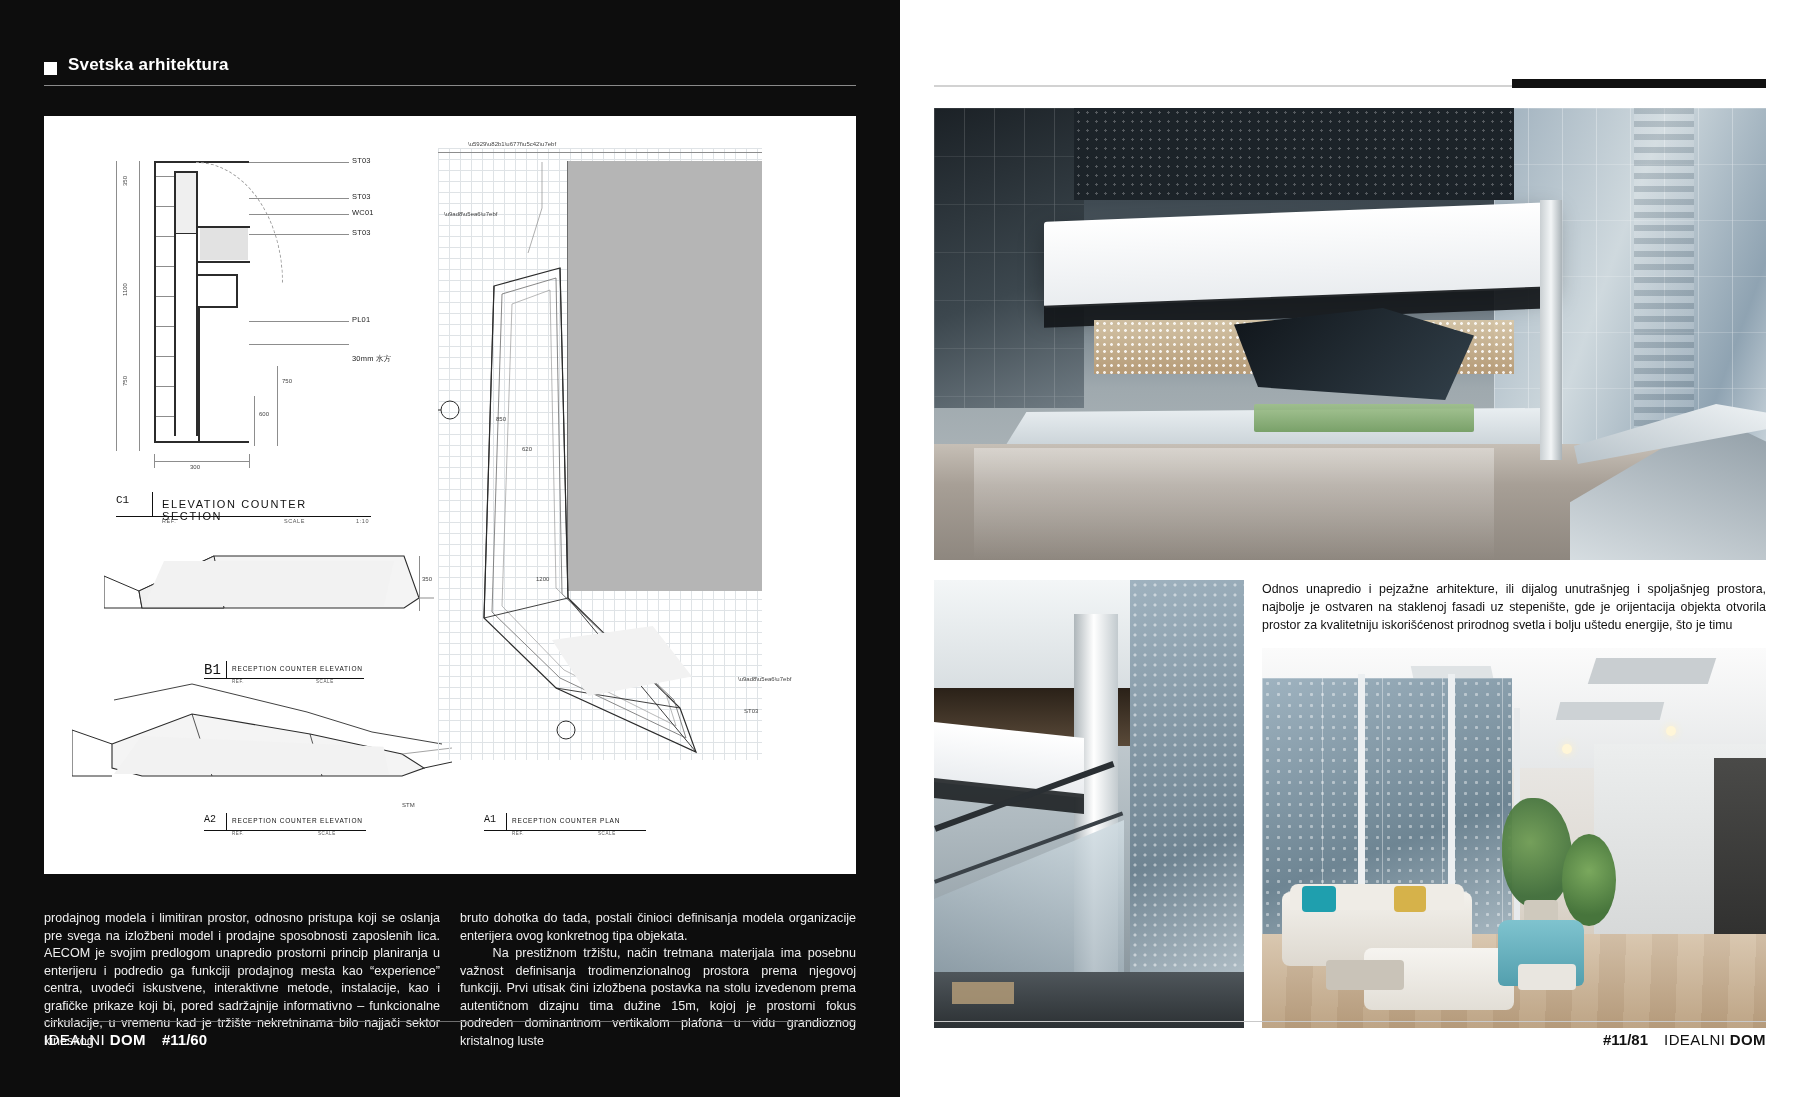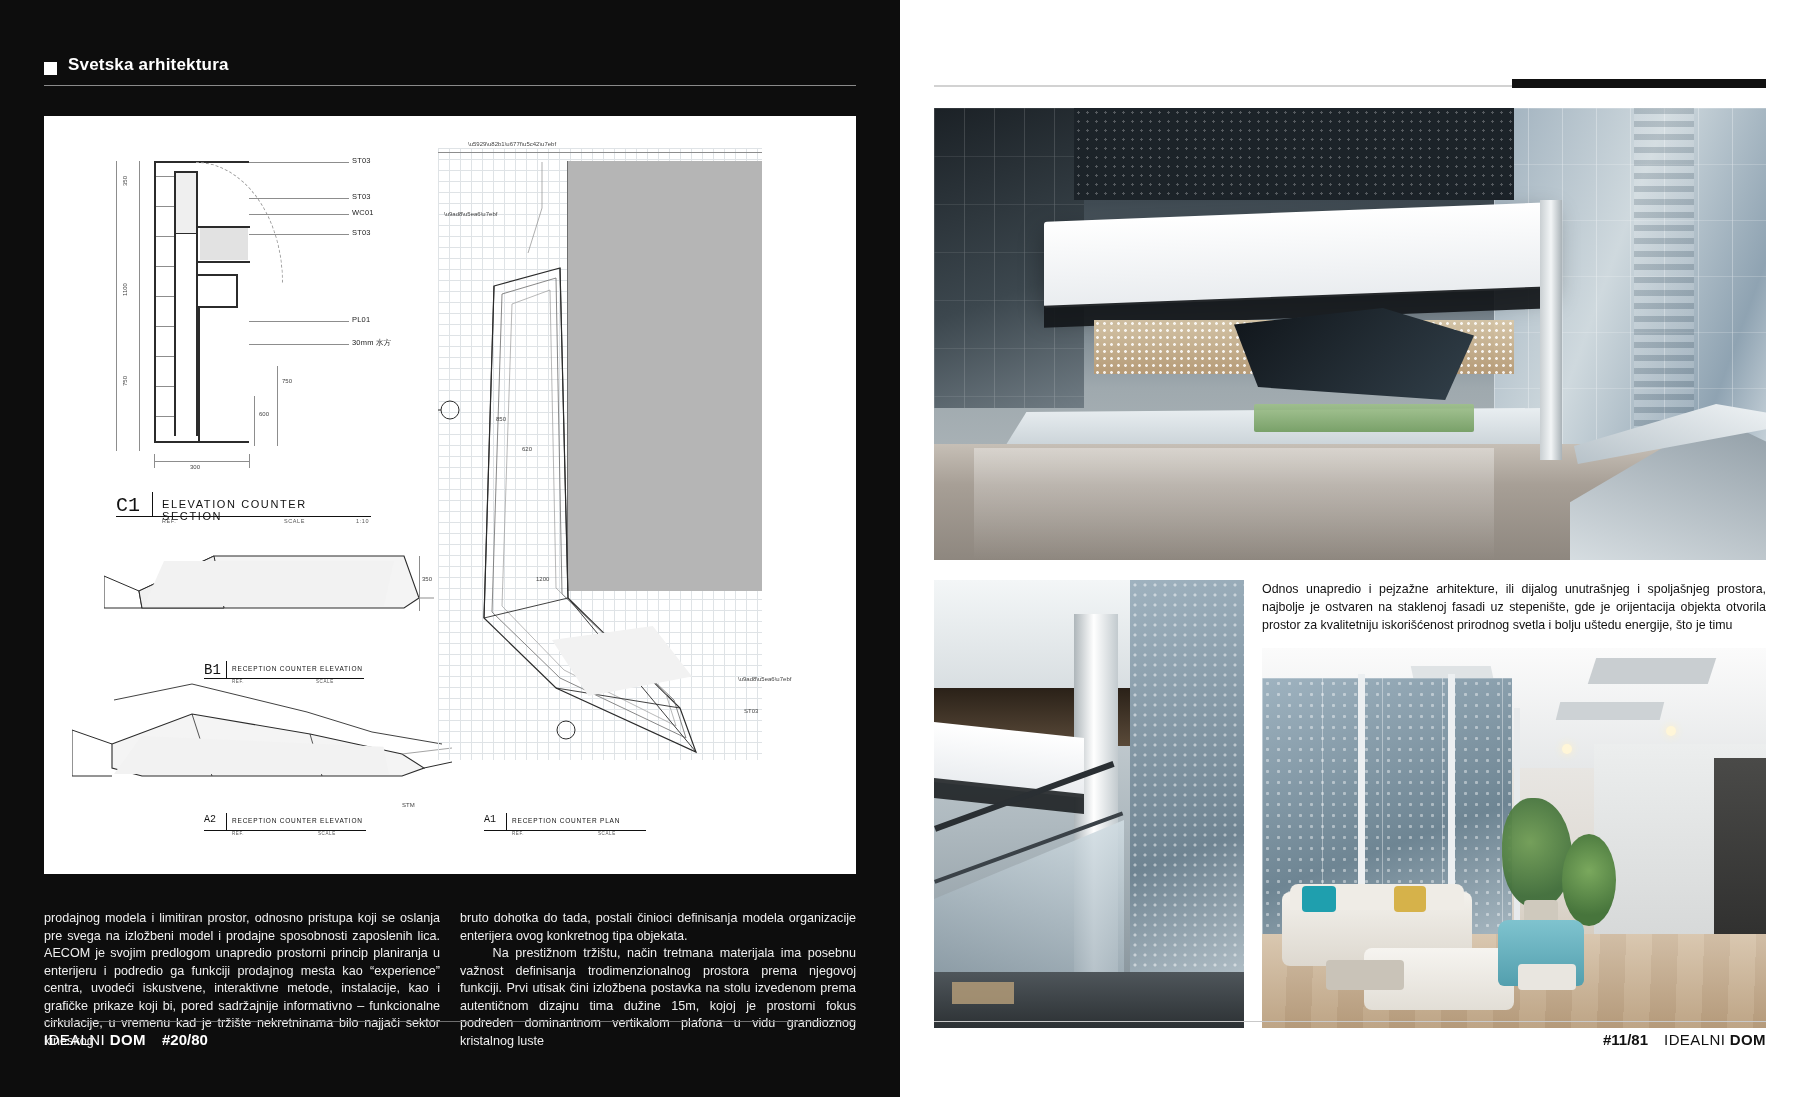--- a/index.html
+++ b/index.html
@@ -48,21 +48,21 @@
   .ph-layer{position:absolute;}
   .glass-grid{position:absolute;background-image:linear-gradient(to right,rgba(255,255,255,.55) 1px,transparent 1px),linear-gradient(to bottom,rgba(255,255,255,.35) 1px,transparent 1px);}
   .soffit{position:absolute;background:linear-gradient(180deg,#ffffff,#e9ecef);}
   .dark{position:absolute;background:#14171a;}
   .ln{position:absolute;background:#2b2b2b;}
   .ln-l{position:absolute;background:#8d8d8d;}
   .tag{position:absolute;font-size:7.5px;letter-spacing:.2px;color:#222;font-family:"Liberation Sans",sans-serif;}
   .tag-s{position:absolute;font-size:6px;color:#444;font-family:"Liberation Sans",sans-serif;}
   .grid{position:absolute;background-image:linear-gradient(to right,#dfe3e6 1px,transparent 1px),linear-gradient(to bottom,#dfe3e6 1px,transparent 1px);background-size:11px 11px;}
   .titleblk{position:absolute;}
-  .titleblk .code{position:absolute;font-size:20px;font-family:"Liberation Mono",monospace;color:#111;}
+  .titleblk .code{position:absolute;font-size:11px;font-family:"Liberation Mono",monospace;color:#111;}
   .titleblk .nm{position:absolute;font-size:11px;letter-spacing:1.6px;font-family:"Liberation Sans",sans-serif;color:#111;}
   .titleblk .sub{position:absolute;font-size:5.5px;letter-spacing:.6px;color:#555;}
   .titleblk .bar{position:absolute;background:#111;height:1px;}
   .hatch{position:absolute;background-color:#f2f2f2;background-image:radial-gradient(#9a9a9a .6px,transparent .7px);background-size:4px 4px;}
   .greyfill{position:absolute;background:#b9b9b9;}
 </style>
 </head>
 <body>
 
 <div class="spread">
@@ -115,21 +115,21 @@
         <span class="tag" style="position:absolute;left:308px;top:40px;">ST03</span>
         <div class="ln-l" style="left:205px;top:82px;width:100px;height:1px;"></div>
         <span class="tag" style="position:absolute;left:308px;top:76px;">ST03</span>
         <div class="ln-l" style="left:205px;top:98px;width:100px;height:1px;"></div>
         <span class="tag" style="position:absolute;left:308px;top:92px;">WC01</span>
         <div class="ln-l" style="left:205px;top:118px;width:100px;height:1px;"></div>
         <span class="tag" style="position:absolute;left:308px;top:112px;">ST03</span>
         <div class="ln-l" style="left:205px;top:205px;width:100px;height:1px;"></div>
         <span class="tag" style="position:absolute;left:308px;top:199px;">PL01</span>
         <div class="ln-l" style="left:205px;top:228px;width:100px;height:1px;"></div>
-        <span class="tag" style="position:absolute;left:308px;top:222px;">30mm 水方</span>
+        <span class="tag" style="position:absolute;left:308px;top:238px;">30mm 水方</span>
 
         <span class="tag-s" style="left:238px;top:262px;">750</span>
         <span class="tag-s" style="left:215px;top:295px;">600</span>
         <div class="ln-l" style="left:233px;top:250px;width:1px;height:80px;"></div>
         <div class="ln-l" style="left:210px;top:280px;width:1px;height:50px;"></div>
 
         <div class="ln-l" style="left:110px;top:345px;width:95px;height:1px;"></div>
         <div class="ln-l" style="left:110px;top:338px;width:1px;height:14px;"></div>
         <div class="ln-l" style="left:205px;top:338px;width:1px;height:14px;"></div>
         <span class="tag-s" style="left:146px;top:348px;">300</span>
@@ -232,21 +232,21 @@
 
     <div class="l-cols">
       <div class="l-col">prodajnog modela i limitiran prostor, odnosno  pristupa koji se oslanja pre svega na izložbeni model i prodajne sposobnosti zaposlenih lica. AECOM je svojim predlogom unapredio prostorni princip planiranja u enterijeru i podredio ga funkciji prodajnog mesta kao “experience” centra, uvodeći iskustvene, interaktivne metode, instalacije, kao i grafičke prikaze koji bi, pored sadržajnije informativno – funkcionalne cirkulacije, u vremenu kad je tržište nekretninama bilo najjači sektor kineskog</div>
       <div class="l-col" style="white-space:pre-wrap;">bruto dohotka do tada, postali činioci definisanja modela organizacije enterijera ovog konkretnog tipa objekata.
      Na prestižnom tržištu, način tretmana materijala ima posebnu važnost definisanja trodimenzionalnog prostora prema njegovoj funkciji. Prvi utisak čini izložbena postavka na stolu izvedenom prema autentičnom dizajnu tima dužine 15m, kojoj je prostorni fokus podreden dominantnom vertikalom plafona u vidu grandioznog kristalnog luste</div>
     </div>
 
     <div class="l-footer">
       <span class="rule"></span>
       <span class="brand"><span>IDEALNI</span> <b>DOM</b></span>
-      <span class="pg">#20/80</span>
+      <span class="pg">#11/60</span>
     </div>
   </div>
 
   <div class="page-right">
 
     <div class="r-rule"></div>
     <div class="r-rule-dark"></div>
 
     <div class="photo photo-main">
       <div class="ph-layer" style="inset:0;background:linear-gradient(180deg,#2b3238 0%,#39444c 18%,#6d7a83 42%,#9fa9ae 62%,#b9c0c3 100%);"></div>

